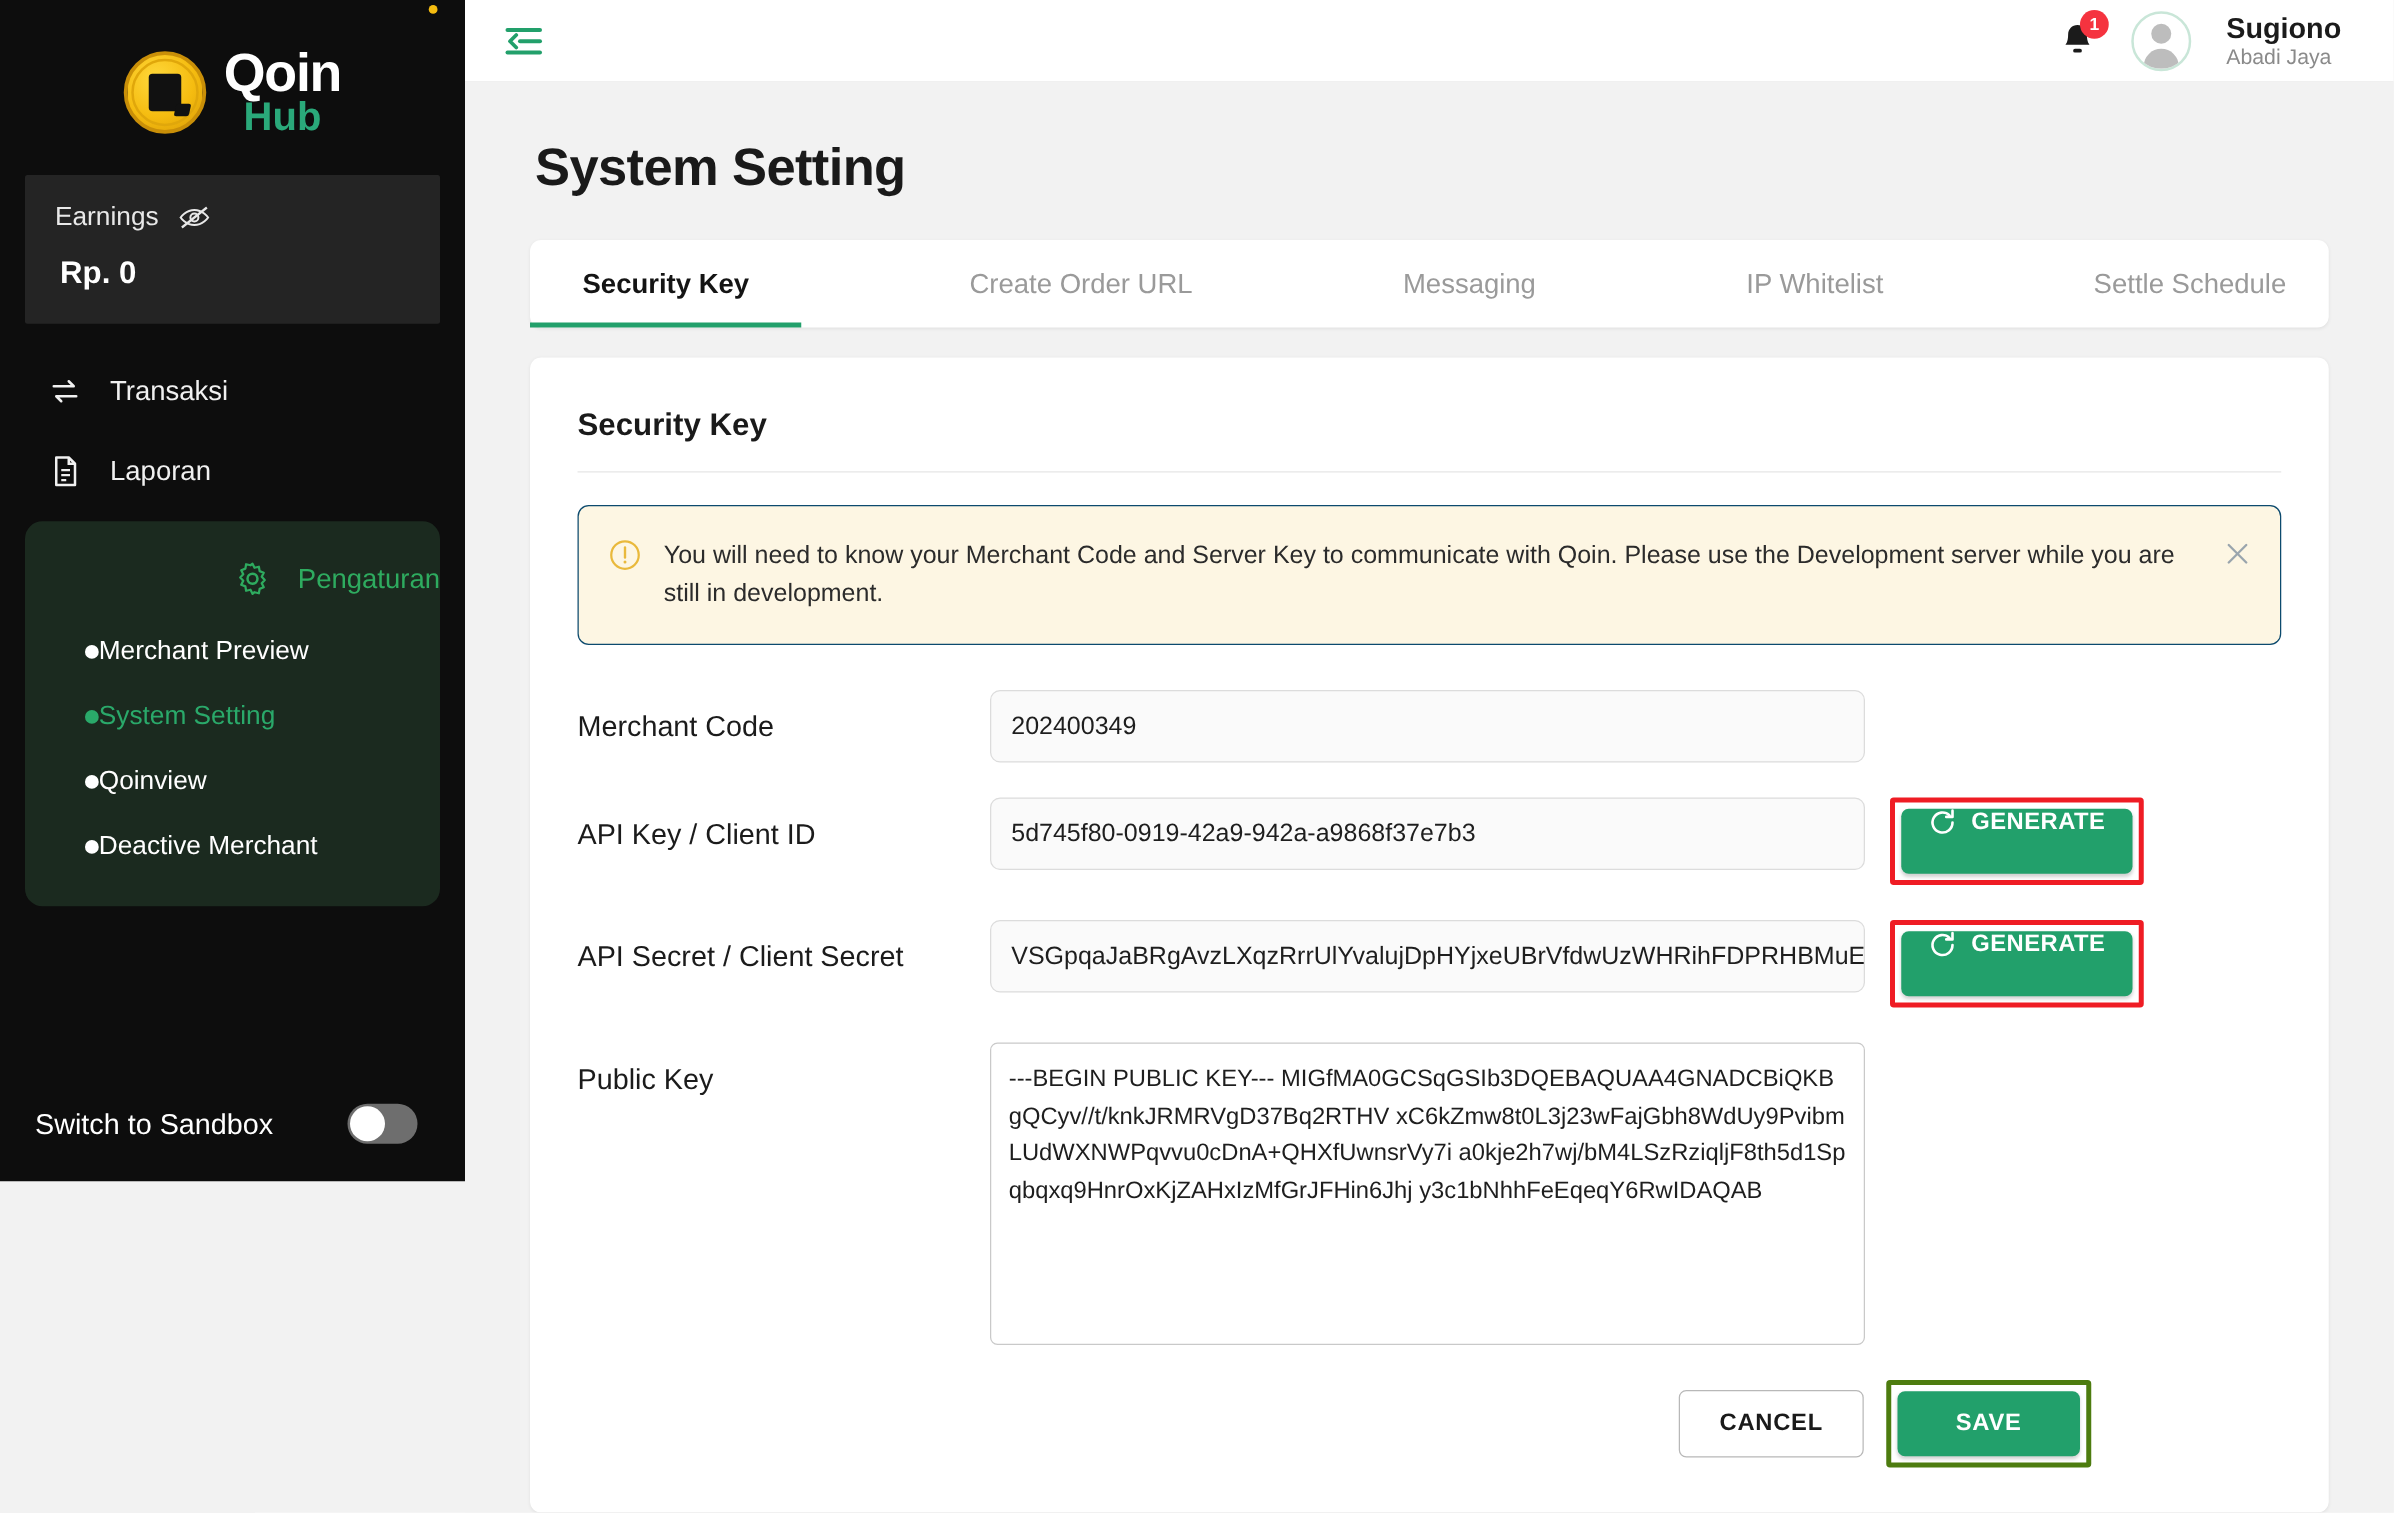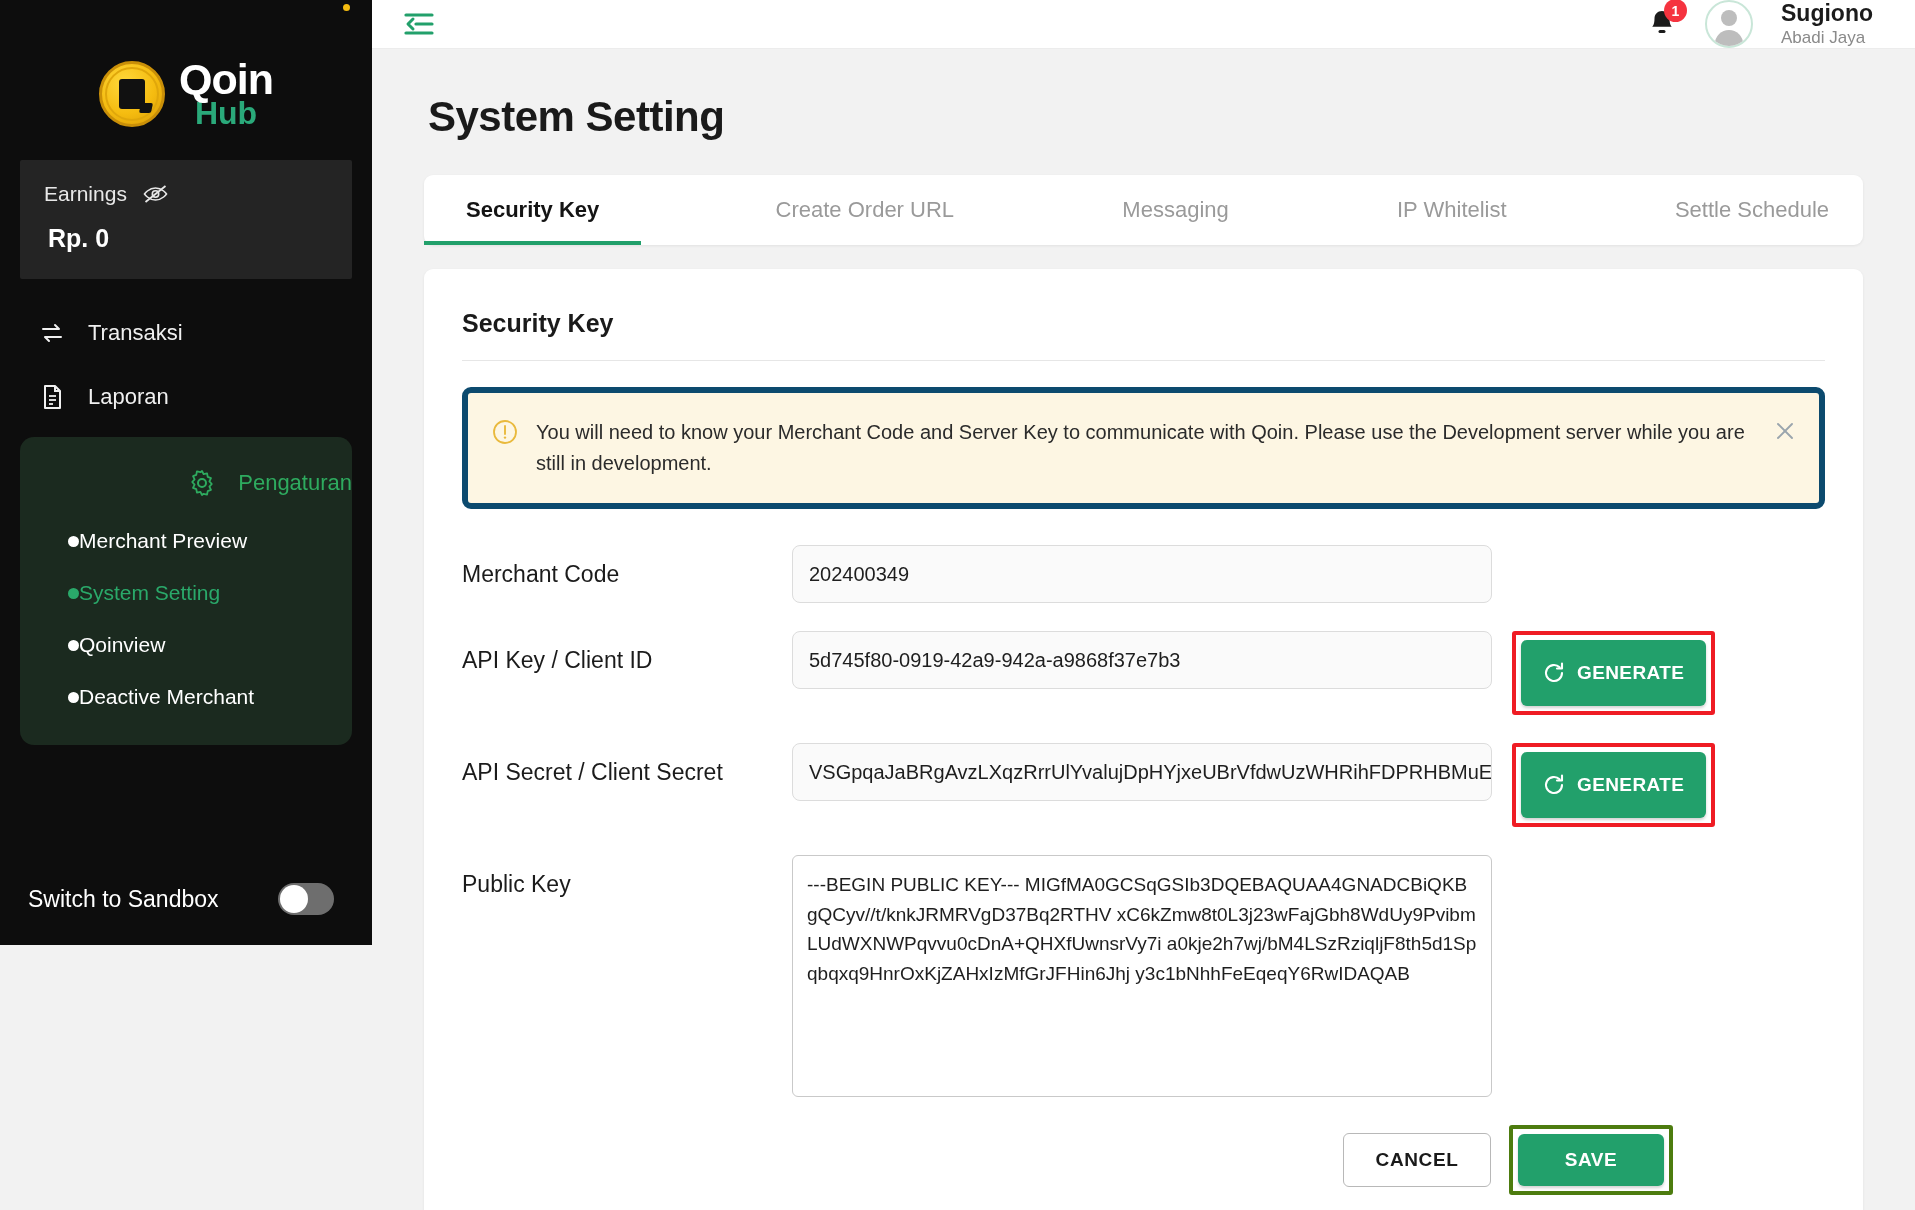--- a/index.html
+++ b/index.html
@@ -16,21 +16,20 @@
     width: 372px; min-width: 372px;
     background: #0d0d0d;
     height: 945px;
     position: relative;
     display: flex; flex-direction: column;
   }
   .logo-wrap {
     display: flex; align-items: center; justify-content: center;
     gap: 14px;
     padding: 38px 0 30px 0;
-    margin-top: 20px;
   }
   .coin {
     width: 66px; height: 66px; border-radius: 50%;
     background: radial-gradient(circle at 38% 32%, #ffd83b 0%, #f5bc10 55%, #d89a05 100%);
     border: 3px solid #c98f08;
     position: relative;
     display: flex; align-items: center; justify-content: center;
     flex: none;
   }
   .coin::before {
@@ -188,21 +187,21 @@
 
   .panel {
     background: #ffffff; border-radius: 9px;
     padding: 40px 38px 36px 38px;
     box-shadow: 0 1px 3px rgba(0,0,0,0.07);
   }
   .panel-title { font-size: 25px; font-weight: bold; color: #1a1a1a; }
   .divider { height: 1px; background: #e6e6e6; margin: 22px 0 26px 0; }
 
   .alert {
-    background: #fdf6e3; border: 6px solid #0c4a6e; border-radius: 9px;
+    background: #fdf6e3; border: 1px solid #0c4a6e; border-radius: 9px;
     display: flex; align-items: flex-start; gap: 18px;
     padding: 24px 22px 24px 24px;
     margin-bottom: 36px;
   }
   .alert-icon { width: 26px; height: 26px; flex: none; margin-top: 2px; }
   .alert-text { flex: 1; font-size: 20px; color: #2b2b2b; line-height: 1.55; }
   .alert-close {
     width: 24px; height: 24px; flex: none; cursor: pointer; margin-top: 2px;
   }
 
@@ -231,24 +230,24 @@
     font-size: 19px; color: #1e1e1e; line-height: 1.56;
     height: 242px; overflow: hidden; position: relative;
     word-break: break-all;
   }
 
   .gen-wrap {
     border: 4px solid #ef1c24; border-radius: 3px;
     padding: 5px; background: #ffffff; flex: none;
   }
   .btn-generate {
-    display: flex; align-items: center; justify-content: center; gap: 12px;
+    display: flex; align-items: flex-start; justify-content: center; gap: 12px;
     background: #22a06b; color: #ffffff;
     border: none; border-radius: 6px;
-    padding: 0 22px; height: 66px;
+    padding: 0 22px; height: 52px;
     font-size: 19px; font-weight: bold; letter-spacing: 0.4px;
     cursor: pointer;
     box-shadow: 0 2px 3px rgba(0,0,0,0.18);
     font-family: "Liberation Sans", sans-serif;
   }
   .refresh-icon { width: 22px; height: 22px; flex: none; }
 
   .actions {
     display: flex; align-items: center; justify-content: flex-end;
     gap: 18px; margin-top: 6px; padding-right: 152px;

